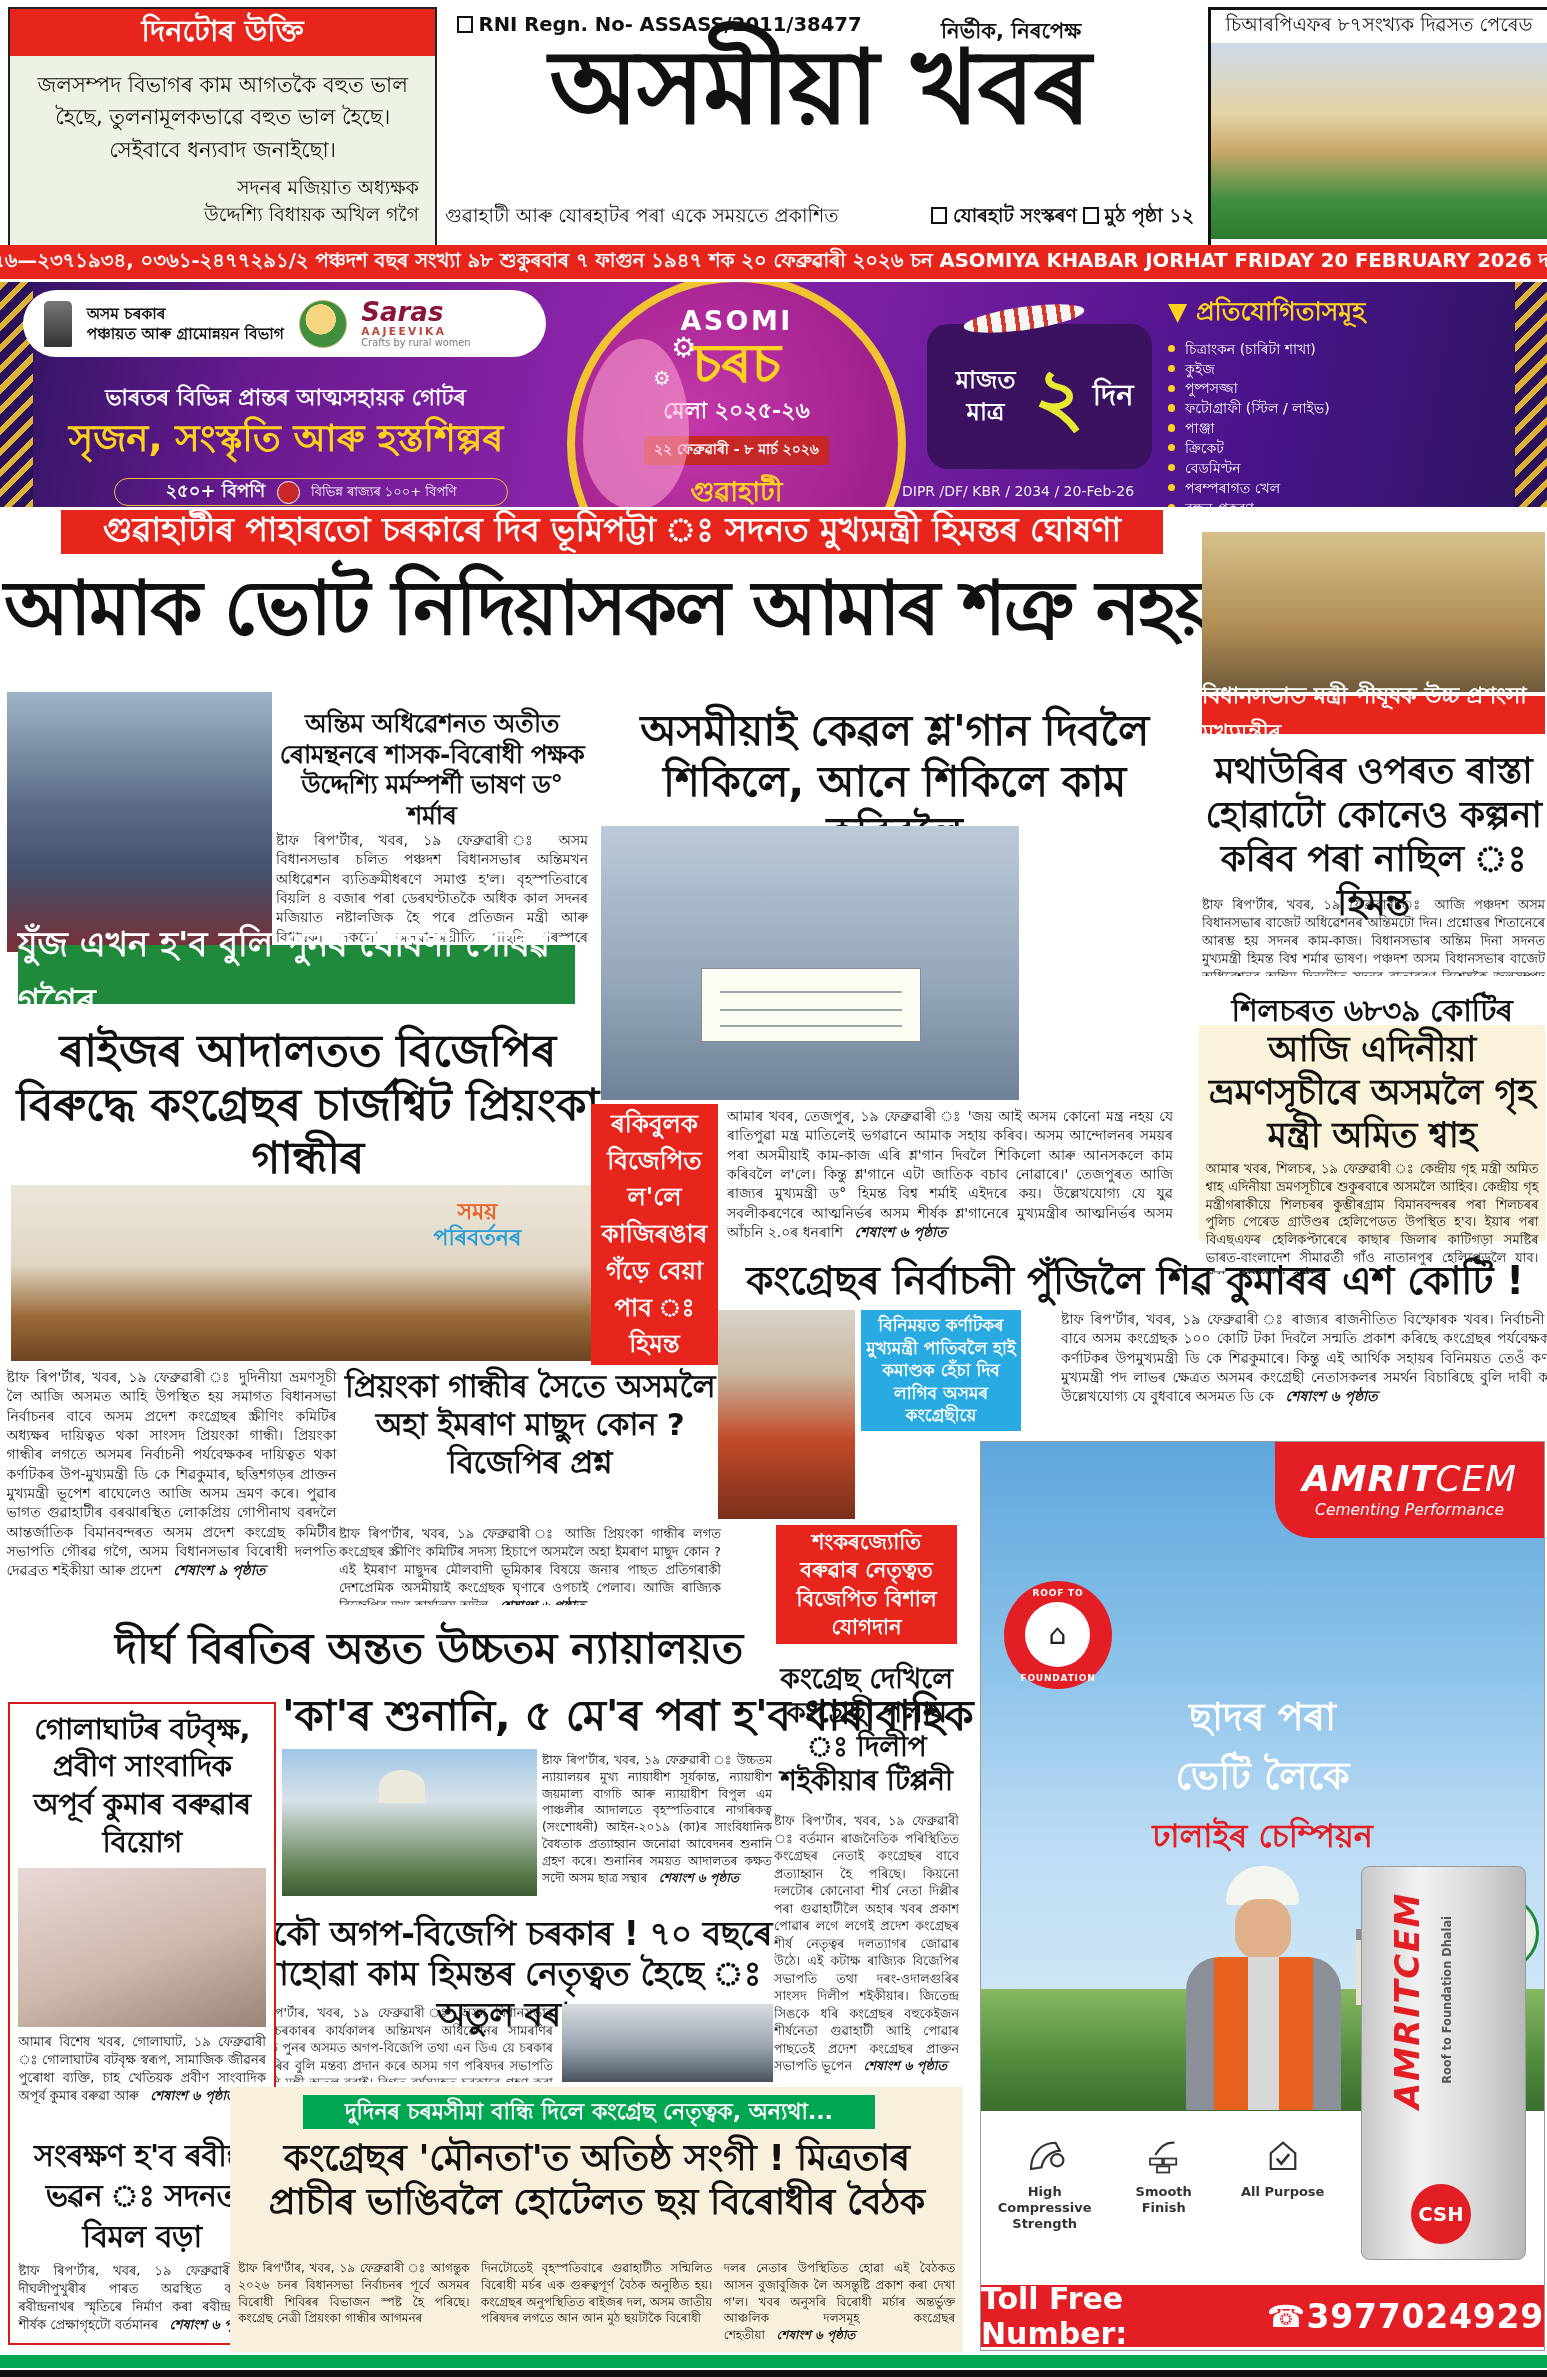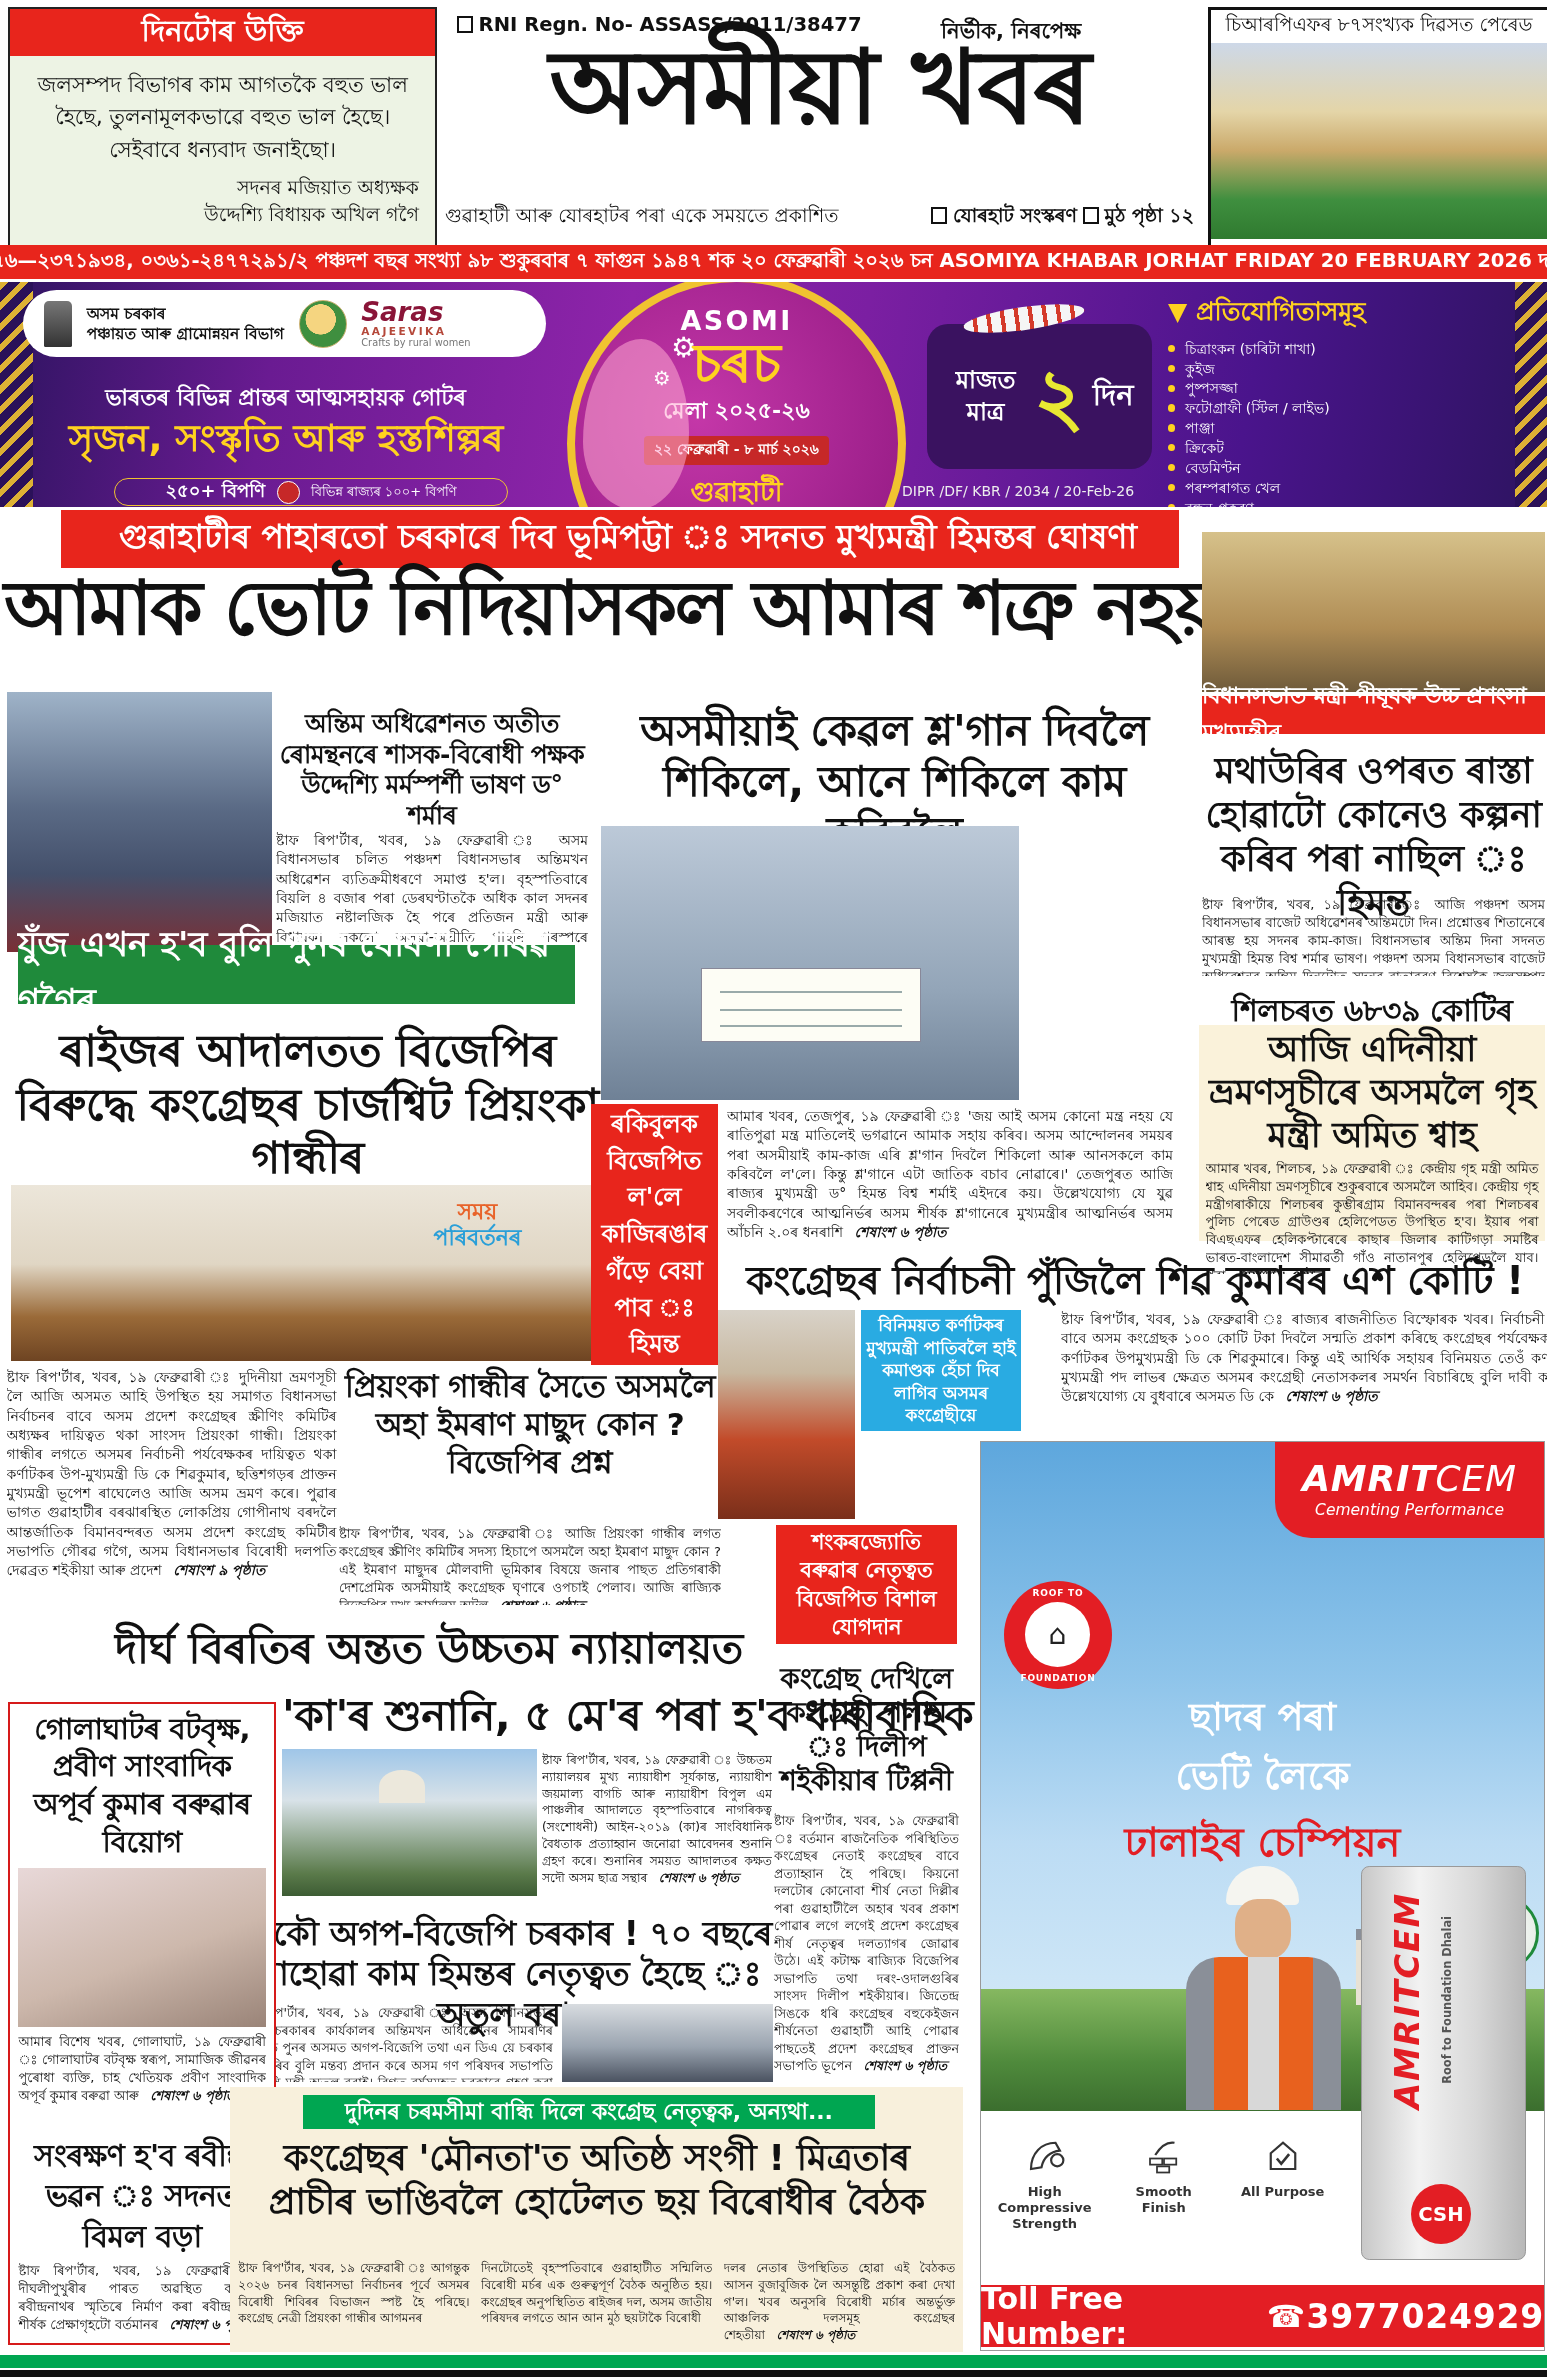--- a/index.html
+++ b/index.html
@@ -61,21 +61,21 @@
   #cd-num{font-size:78px;color:#e8e832;font-weight:900;line-height:1;}
   #cd-unit{font-size:29px;color:#fff;font-weight:bold;}
   #gamosa{left:963px;top:24.5px;width:122px;height:23px;border-radius:50%;background:repeating-linear-gradient(90deg,#f5f5f5 0 9.8px,#d43a2a 9.8px 14px);transform:rotate(-8deg);z-index:3;}
   #comps{left:1168px;top:9.8px;width:245px;color:#fff;}
   #comps-title{font-size:25px;color:#ffd21f;font-weight:900;margin-bottom:4.9px;}
   #comps ul{list-style:none;margin:0;padding:0;}
   #comps li{font-size:14px;line-height:1.42;}
   #comps li::before{content:"";display:inline-block;width:7.3px;height:7.3px;border-radius:50%;background:#ffd21f;margin-right:9.8px;vertical-align:1.6px;}
   #dipr{left:902px;top:201px;width:245px;font-size:14px;color:#eee;}
   
-  #lead-kicker{left:61px;top:510px;width:1102px;height:58px;background:#e8251c;display:flex;align-items:center;justify-content:center;padding-left:16px;}
+  #lead-kicker{left:61px;top:510px;width:1102px;height:44px;background:#e8251c;display:flex;align-items:center;justify-content:center;}
   #lead-kicker span{color:#fff;font-size:33px;font-weight:900;}
   #lead-headline{left:4.1px;top:567px;width:1192px;font-size:75px;font-weight:900;text-align:center;letter-spacing:-2.4px;line-height:1.1;white-space:nowrap;}
   #lead-photo{left:1202px;top:532px;width:343px;height:160px;background:linear-gradient(180deg,#d6c18a 0%,#b08d55 60%,#6e5a3a 100%);}
   
   #cm-photo{left:6.5px;top:692px;width:265px;height:260px;background:linear-gradient(180deg,#9fb3c8 0%,#5a6a85 45%,#44506b 70%,#7a2f35 100%);}
   #assembly-subhead{left:276px;top:696px;width:312px;font-size:25px;}
   #assembly-body{left:276px;top:831px;width:312px;height:118px;}
   #slogan-headline{left:593px;top:692px;width:603px;font-size:42px;}
   #check-photo{left:601px;top:826px;width:418px;height:274px;background:linear-gradient(180deg,#bcc9d8 0%,#93a5b8 60%,#6f8196 100%);}
   #cheque{position:absolute;left:24%;top:52%;width:52%;height:26%;background:#fdfdf5;border:1.6px solid #889;}
@@ -141,21 +141,21 @@
   #ad-logo .b1{font-size:36px;font-weight:900;font-style:italic;letter-spacing:0.8px;line-height:1;}
   #ad-logo .b1 em{font-weight:400;font-style:italic;}
   #ad-logo .b2{font-size:15.5px;font-style:italic;margin-top:3.3px;}
   #ad-badge{position:absolute;left:23px;top:139px;width:108px;height:108px;border-radius:50%;background:#e31e24;}
   #ad-badge .inner{position:absolute;left:21px;top:21px;width:65px;height:65px;border-radius:50%;background:#fff;display:flex;align-items:center;justify-content:center;font-size:28px;color:#222;}
   #ad-badge .t,#ad-badge .bm{position:absolute;left:0;width:108px;text-align:center;color:#fff;font-size:9px;font-weight:bold;letter-spacing:0.8px;}
   #ad-badge .t{top:6.5px;} #ad-badge .bm{bottom:6.5px;}
   .ad-line{position:absolute;left:0;width:100%;text-align:center;font-weight:900;}
   #ad-l1{top:245px;font-size:38px;color:#fff;}
   #ad-l2{top:304px;font-size:38px;color:#fff;}
-  #ad-l3{top:369px;font-size:40px;color:#e31e24;}
+  #ad-l3{top:369px;font-size:32px;color:#e31e24;}
   #ad-hill{position:absolute;bottom:0;left:0;width:100%;height:122px;background:linear-gradient(180deg,#86b860 0%,#4f8a3c 60%,#3b6e2e 100%);}
   #ad-house{position:absolute;right:49px;bottom:106px;width:139px;height:65px;background:#e8e2d5;border-top:11.4px solid #8a8f98;}
   #worker{position:absolute;left:50%;bottom:0;transform:translateX(-50%);width:212px;height:245px;}
   #worker .helmet{position:absolute;left:69px;top:0;width:73px;height:39px;background:#f5f5f0;border-radius:39px 39px 4.9px 4.9px;}
   #worker .head{position:absolute;left:78px;top:33px;width:56px;height:60px;background:#e0b088;border-radius:40%;}
   #worker .vest{position:absolute;left:29px;top:91px;width:155px;height:153px;background:linear-gradient(90deg,#8a8f98 0 18%,#e8611e 18% 40%,#d8d8d8 40% 60%,#e8611e 60% 82%,#8a8f98 82% 100%);border-radius:33px 33px 0 0;}
   #csh-gel{position:absolute;right:4.9px;top:453px;width:70px;height:70px;border-radius:50%;background:radial-gradient(#fff,#dfe8df);border:3.3px solid #1f8a3b;text-align:center;font-weight:900;}
   #csh-gel .g1{color:#e31e24;font-size:21px;margin-top:11.4px;line-height:1;}
   #csh-gel .g2{color:#1f8a3b;font-size:12.2px;}
   #ad-white{position:relative;width:100%;height:174px;background:#fff;}

